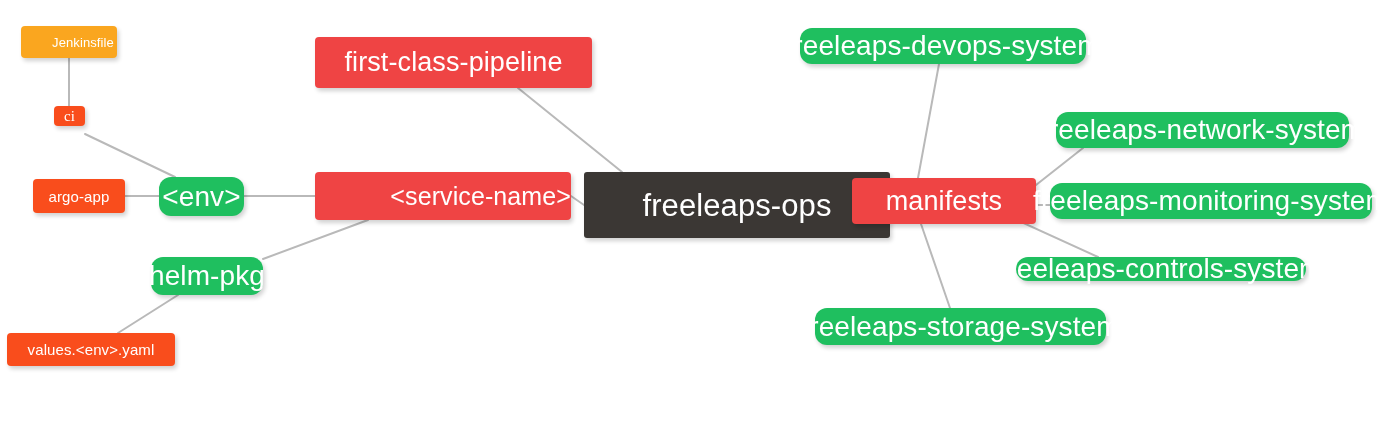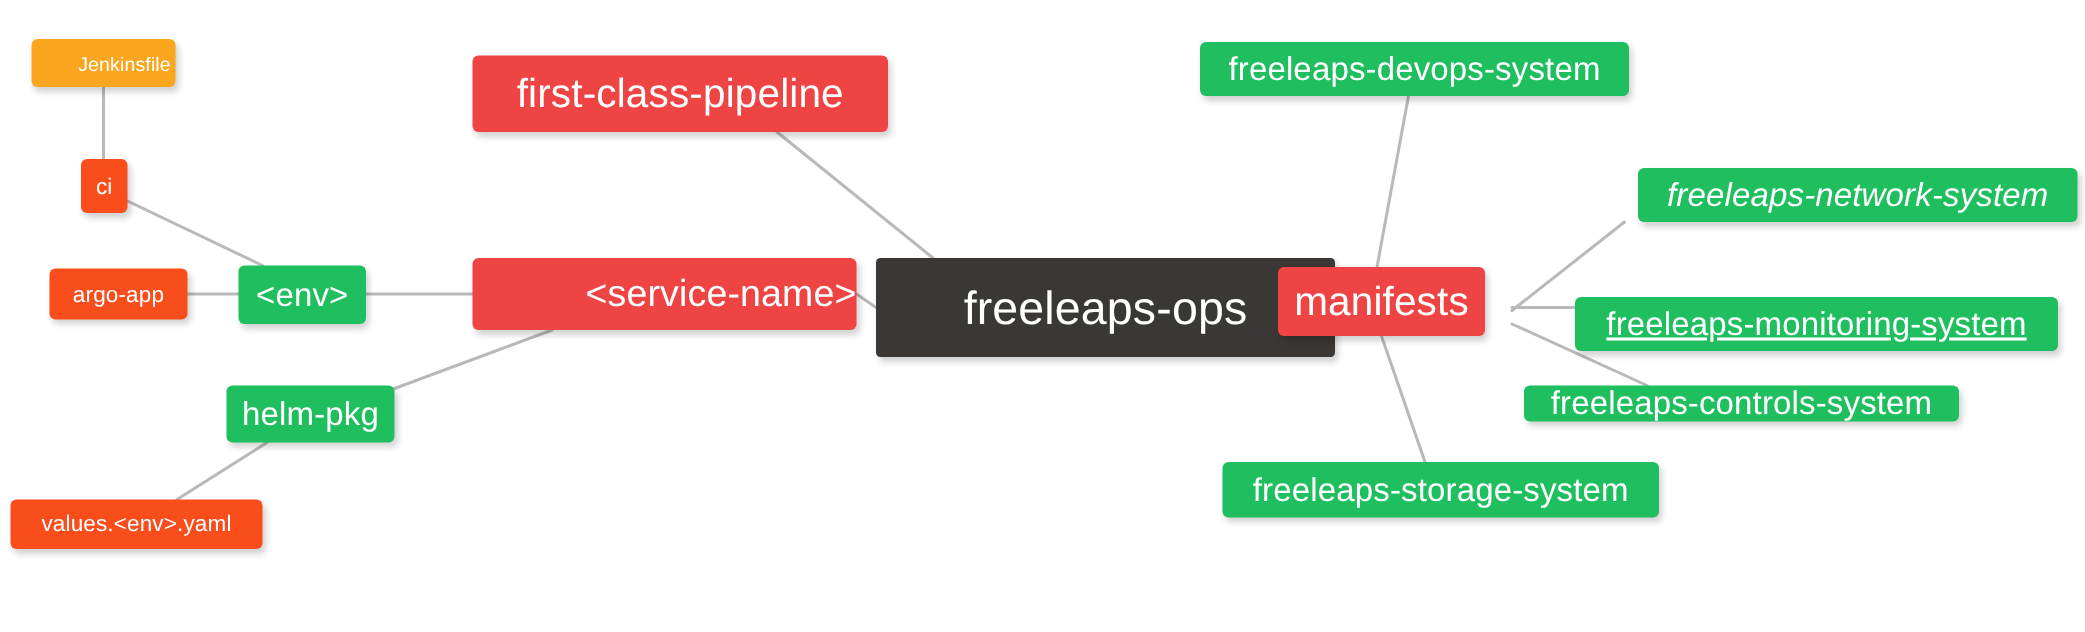--- a/index.html
+++ b/index.html
@@ -45,21 +45,21 @@
     border-radius: 3px;
   }
   .node-blue   { background: #ef4444; }
   .node-green  { background: #1fbf5f; }
   .node-red    { background: #f94d1c; }
   .node-orange { background: #faa61f; padding-left: 28px; }
 
   .sz-root  { font-size: 31px; }
   .sz-xl    { font-size: 27px; }
   .sz-lg    { font-size: 25px; justify-content: flex-end; }
-  .sz-md    { font-size: 22px; }
+  .sz-md    { font-size: 28px; border-radius: 12px; }
   .sz-sm    { font-size: 15px; }
   .sz-xs    { font-size: 15px; }
   .sz-tiny  { font-size: 13px; }
 </style>
 </head>
 <body>
 
 <div id="canvas">
   <svg id="edge-layer" width="1390" height="421" viewBox="0 0 1390 421" xmlns="http://www.w3.org/2000/svg">
       <line x1="584" y1="205" x2="571" y2="196" stroke="#b9b9b9" stroke-width="2" stroke-linecap="round"></line>
@@ -74,21 +74,21 @@
       <line x1="918" y1="178" x2="939" y2="64" stroke="#b9b9b9" stroke-width="2" stroke-linecap="round"></line>
       <line x1="1008" y1="207" x2="1083" y2="148" stroke="#b9b9b9" stroke-width="2" stroke-linecap="round"></line>
       <line x1="1008" y1="205" x2="1050" y2="205" stroke="#b9b9b9" stroke-width="2" stroke-linecap="round"></line>
       <line x1="1008" y1="216" x2="1098" y2="257" stroke="#b9b9b9" stroke-width="2" stroke-linecap="round"></line>
       <line x1="921" y1="224" x2="950" y2="308" stroke="#b9b9b9" stroke-width="2" stroke-linecap="round"></line>
     </svg>
   <div id="node-layer">
       <div class="node node-orange sz-tiny" style="left: 21px; top: 26px; width: 96px; height: 32px;">
         <span>Jenkinsfile</span>
       </div>
-      <div class="node node-red sz-xs" style="left: 54px; top: 106px; width: 31px; height: 36px;">
+      <div class="node node-red sz-xs" style="left: 54px; top: 106px; width: 31px; height: 20px; font-family: Liberation Serif, serif;">
         <span>ci</span>
       </div>
       <div class="node node-red sz-sm" style="left: 33px; top: 179px; width: 92px; height: 34px;">
         <span>argo-app</span>
       </div>
       <div class="node node-green sz-md" style="left: 159px; top: 177px; width: 85px; height: 39px;">
         <span>&lt;env&gt;</span>
       </div>
       <div class="node node-green sz-md" style="left: 151px; top: 257px; width: 112px; height: 38px;">
         <span>helm-pkg</span>
@@ -98,30 +98,30 @@
       </div>
       <div class="node node-blue sz-xl" style="left: 315px; top: 37px; width: 277px; height: 51px;">
         <span>first-class-pipeline</span>
       </div>
       <div class="node node-blue sz-lg" style="left: 315px; top: 172px; width: 256px; height: 48px;">
         <span>&lt;service-name&gt;</span>
       </div>
       <div class="node node-root sz-root" style="left: 584px; top: 172px; width: 306px; height: 66px;">
         <span>freeleaps-ops</span>
       </div>
-      <div class="node node-blue sz-xl" style="left: 852px; top: 178px; width: 138px; height: 46px;">
+      <div class="node node-blue sz-xl" style="left: 852px; top: 178px; width: 184px; height: 46px;">
         <span>manifests</span>
       </div>
       <div class="node node-green sz-md" style="left: 800px; top: 28px; width: 286px; height: 36px;">
         <span>freeleaps-devops-system</span>
       </div>
-      <div class="node node-green sz-md" style="left: 1092px; top: 112px; width: 293px; height: 36px; font-style: italic;">
+      <div class="node node-green sz-md" style="left: 1056px; top: 112px; width: 293px; height: 36px;">
         <span>freeleaps-network-system</span>
       </div>
-      <div class="node node-green sz-md" style="left: 1050px; top: 198px; width: 322px; height: 36px; text-decoration: underline;">
+      <div class="node node-green sz-md" style="left: 1050px; top: 183px; width: 322px; height: 36px;">
         <span>freeleaps-monitoring-system</span>
       </div>
       <div class="node node-green sz-md" style="left: 1016px; top: 257px; width: 290px; height: 24px;">
         <span>freeleaps-controls-system</span>
       </div>
       <div class="node node-green sz-md" style="left: 815px; top: 308px; width: 291px; height: 37px;">
         <span>freeleaps-storage-system</span>
       </div>
     </div>
 </div>

